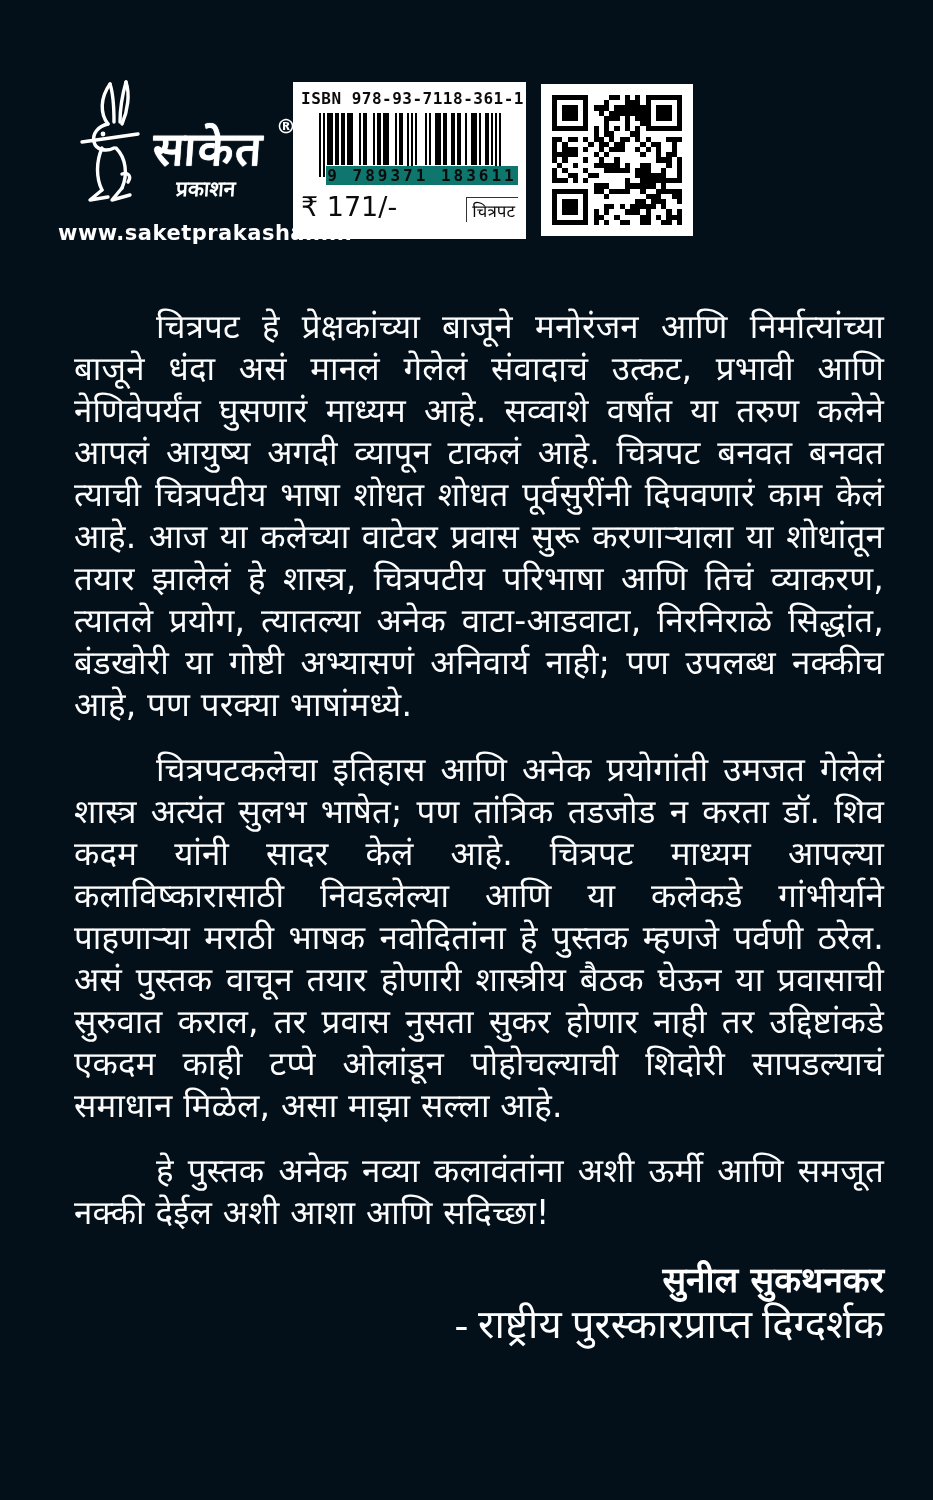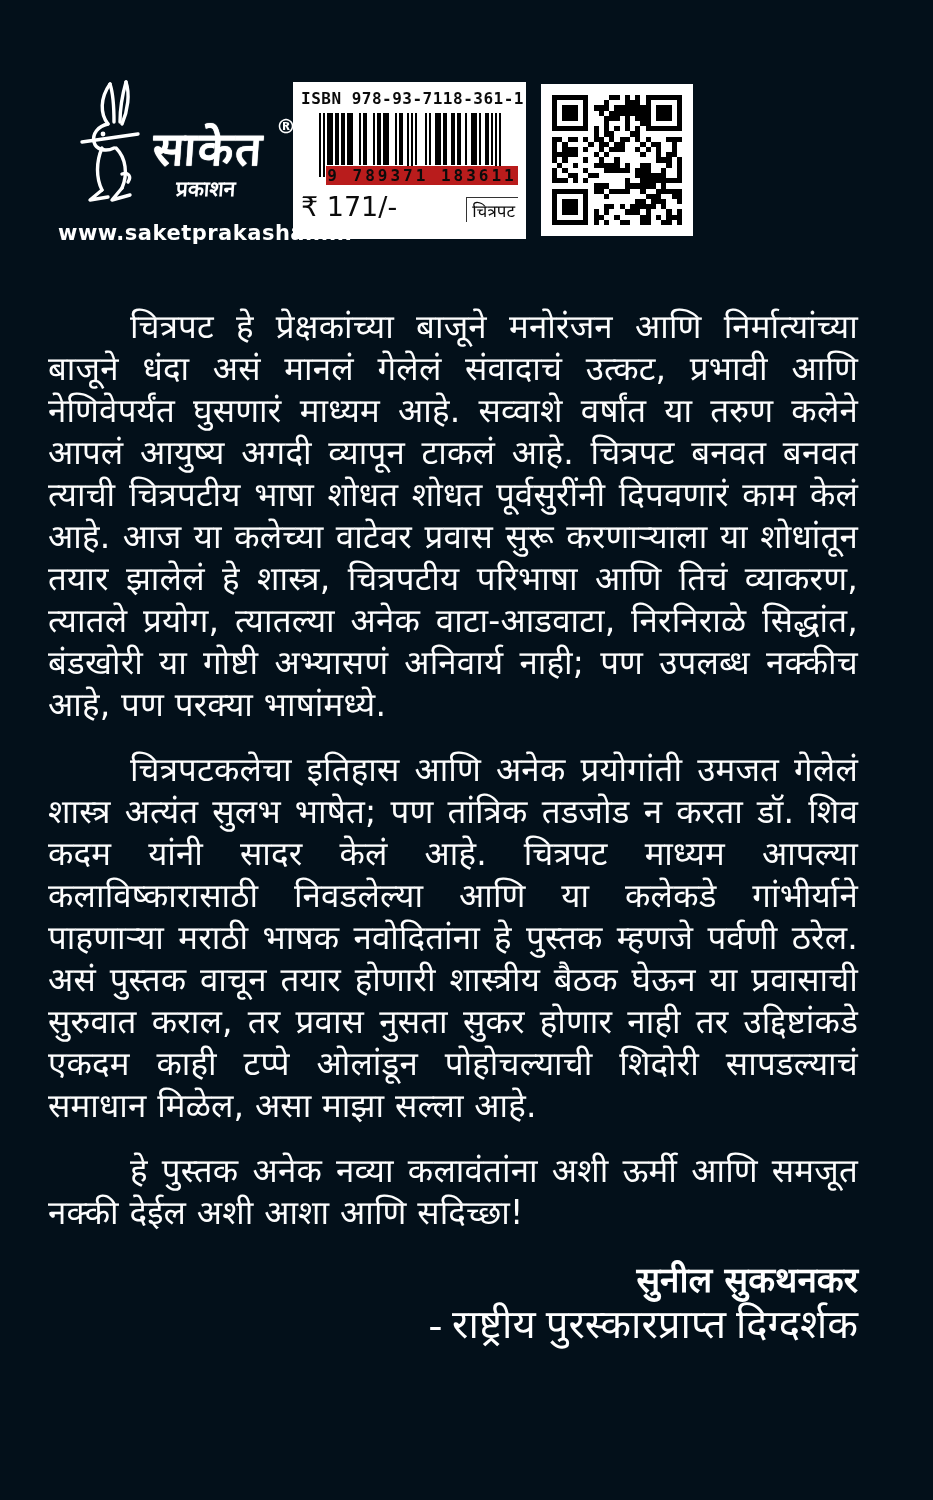--- a/index.html
+++ b/index.html
@@ -34,21 +34,21 @@
     font-size:16px; letter-spacing:.5px; white-space:nowrap;
   }
   .bars{height:64px; margin-top:5px; display:flex; justify-content:center; align-items:flex-start;}
   .bar{height:52px;}
   .bar.tall{height:64px;}
   .bar.b{background:#000;}
   .barcode-digits{
     margin-top:-11px; text-align:center; font-size:16px; font-weight:bold;
     font-family:"DejaVu Sans Mono", monospace; letter-spacing:3px; white-space:nowrap;
   }
-  .barcode-digits span{background:#b91c1c; padding:0 1px;margin-left:25px;}
+  .barcode-digits span{background:#0f766e; padding:0 1px;margin-left:25px;}
   .price-row{display:flex; justify-content:space-between; align-items:flex-end; margin-top:6px;}
   .price{font-size:27px; font-weight:500;}
   .bc-tag{font-size:17px; border-left:1px solid #333; border-top:1px solid #333; padding:1px 3px 0 5px;}
 
   .qr-box{
     position:absolute; left:541px; top:84px; width:152px; height:152px;
     background:#fff; box-sizing:border-box; padding:11px;
   }
   .qr-grid{width:130px; height:130px; display:grid;
     grid-template-columns:repeat(25,1fr); grid-template-rows:repeat(25,1fr);}
@@ -88,21 +88,21 @@
   .ebook-book{
     border:3px solid #fff; background:#000; color:#fff; font-weight:bold;
     font-size:33px; line-height:38px; padding:0 6px; letter-spacing:1px;
   }
   .available-text{
     margin-top:5px; color:#fff; font-family:"DejaVu Sans Mono", monospace;
     font-weight:bold; font-size:15px; letter-spacing:5px; white-space:nowrap;
   }
 
   
-  .body-text{position:absolute; left:48px; top:306px; width:810px;}
+  .body-text{position:absolute; left:74px; top:306px; width:810px;}
   .body-text p{
     margin:0 0 23px 0; font-size:33px; line-height:42px; text-align:justify;
     text-indent:82px; color:#fdfdfd; letter-spacing:.2px;
   }
   .signature{margin-top:14px; text-align:right;}
   .sig-name{font-size:35px; font-weight:bold; line-height:46px;}
   .sig-title{font-size:40px; line-height:44px;font-family:Liberation Serif, serif;}
 </style>
 </head>
 <body>

